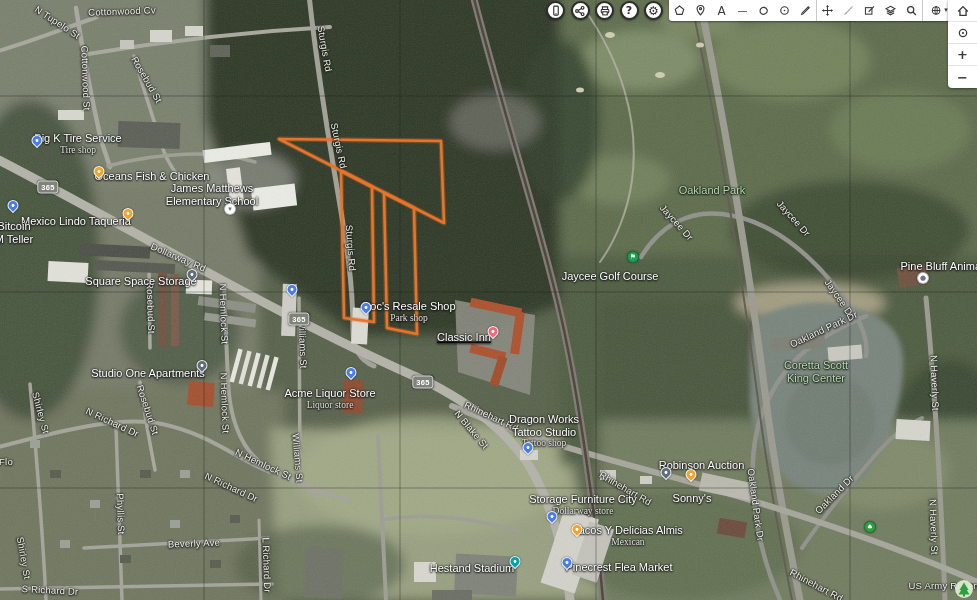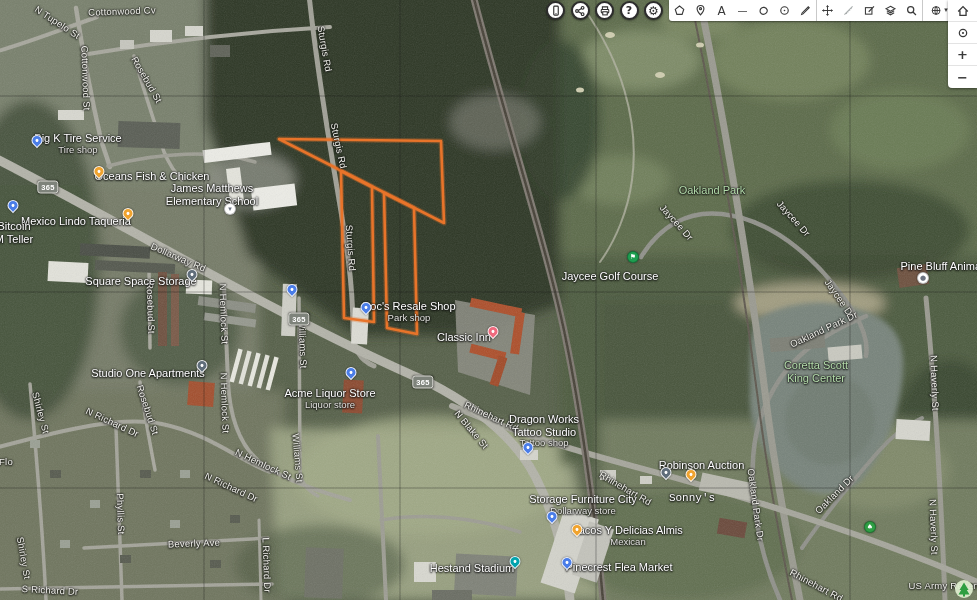--- a/index.html
+++ b/index.html
@@ -4,21 +4,21 @@
 <style>
   html,body{margin:0;padding:0;background:#222;}
   #app{position:relative;width:977px;height:600px;overflow:hidden;font-family:"Liberation Sans",sans-serif;background:#57614a;}
   #terrain{position:absolute;left:0;top:0;z-index:1;}
   
   #map-overlays{position:absolute;left:0;top:0;width:100%;height:100%;z-index:5;}
   .lbl{position:absolute;display:flex;flex-direction:column;align-items:center;line-height:1.15;white-space:nowrap;pointer-events:none;}
   .lbl .t{text-shadow:0 0 2px #181818,0 0 2px #181818,0 1px 2px rgba(0,0,0,.85);}
   .lbl .s{text-shadow:0 0 2px #181818,0 0 2px #181818,0 1px 2px rgba(0,0,0,.85);}
   .lbl.poi .t{font-size:11px;font-weight:500;color:#ffffff;}
-  .lbl.poi .s{font-size:9.5px;font-weight:400;color:#e2e2de;}
+  .lbl.poi .s{font-size:9.5px;font-weight:400;color:#e2e2de;font-family:Liberation Serif, serif;}
   .lbl.park .t{font-size:11px;font-weight:500;color:#b4dcab;}
   .lbl.road .t{font-size:9.5px;font-weight:400;color:#f2f2ec;letter-spacing:.2px;}
   .mkr{position:absolute;box-sizing:border-box;}
   .pin{width:11px;height:11px;border-radius:50% 50% 0 50%;transform:translate(-50%,-92%) rotate(45deg);border:1px solid rgba(255,255,255,.9);box-shadow:0 0 2px rgba(0,0,0,.6);}
   .pin::after{content:"";position:absolute;left:3px;top:3px;width:3px;height:3px;border-radius:50%;background:#fff;}
   .mkr-circle{width:12px;height:12px;border-radius:50%;transform:translate(-50%,-50%);border:1px solid rgba(0,0,0,.25);box-shadow:0 0 2px rgba(0,0,0,.55);display:flex;align-items:center;justify-content:center;}
   .mkr-circle .g{font-family:"DejaVu Sans",sans-serif;font-size:7px;line-height:1;}
   .shield{position:absolute;transform:translate(-50%,-50%);background:#7e837b;color:#fff;font-size:7.5px;font-weight:bold;padding:1px 3px;border-radius:3px;border:1px solid #d9d9d3;box-shadow:0 0 2px rgba(0,0,0,.5);letter-spacing:.3px;}
   
   .tb-round{position:absolute;left:546px;top:1px;display:flex;gap:5.5px;z-index:20;}
@@ -336,21 +336,21 @@
         <div class="t">Bitcoin</div>
         <div class="t">M Teller</div>
       </div>
       <div class="lbl poi" style="left: 141px; top: 281px; transform: translate(-50%, -50%) rotate(0deg);">
         <div class="t">Square Space Storage</div>
       </div>
       <div class="lbl poi" style="left: 409px; top: 312px; transform: translate(-50%, -50%) rotate(0deg);">
         <div class="t">Doc's Resale Shop</div>
         <div class="s">Park shop</div>
       </div>
-      <div class="lbl poi" style="left: 464px; top: 337px; transform: translate(-50%, -50%) rotate(0deg);">
+      <div class="lbl poi" style="left: 464px; top: 337px; transform: translate(-50%, -50%) rotate(0deg); text-decoration: underline;">
         <div class="t">Classic Inn</div>
       </div>
       <div class="lbl poi" style="left: 148px; top: 373px; transform: translate(-50%, -50%) rotate(0deg);">
         <div class="t">Studio One Apartments</div>
       </div>
       <div class="lbl poi" style="left: 330px; top: 399px; transform: translate(-50%, -50%) rotate(0deg); align-items: center;">
         <div class="t">Acme Liquor Store</div>
         <div class="s">Liquor store</div>
       </div>
       <div class="lbl poi" style="left: 544px; top: 431px; transform: translate(-50%, -50%) rotate(0deg);">
@@ -365,21 +365,21 @@
       <div class="lbl poi" style="left: 628px; top: 536px; transform: translate(-50%, -50%) rotate(0deg);">
         <div class="t">Tacos Y Delicias Almis</div>
         <div class="s">Mexican</div>
       </div>
       <div class="lbl poi" style="left: 619px; top: 567px; transform: translate(-50%, -50%) rotate(0deg);">
         <div class="t">Pinecrest Flea Market</div>
       </div>
       <div class="lbl poi" style="left: 685px; top: 465px; transform: translate(-50%, -50%) rotate(0deg); padding-left: 33px;">
         <div class="t">Robinson Auction</div>
       </div>
-      <div class="lbl poi" style="left: 692px; top: 498px; transform: translate(-50%, -50%) rotate(0deg); font-family: Liberation Mono, monospace;">
+      <div class="lbl poi" style="left: 692px; top: 498px; transform: translate(-50%, -50%) rotate(0deg);">
         <div class="t">Sonny's</div>
       </div>
       <div class="lbl poi" style="left: 472px; top: 568px; transform: translate(-50%, -50%) rotate(0deg);">
         <div class="t">Hestand Stadium</div>
       </div>
       <div class="lbl poi" style="left: 610px; top: 276px; transform: translate(-50%, -50%) rotate(0deg);">
         <div class="t">Jaycee Golf Course</div>
       </div>
       <div class="lbl poi" style="left: 942px; top: 266px; transform: translate(-50%, -50%) rotate(0deg);">
         <div class="t">Pine Bluff Animal</div>

